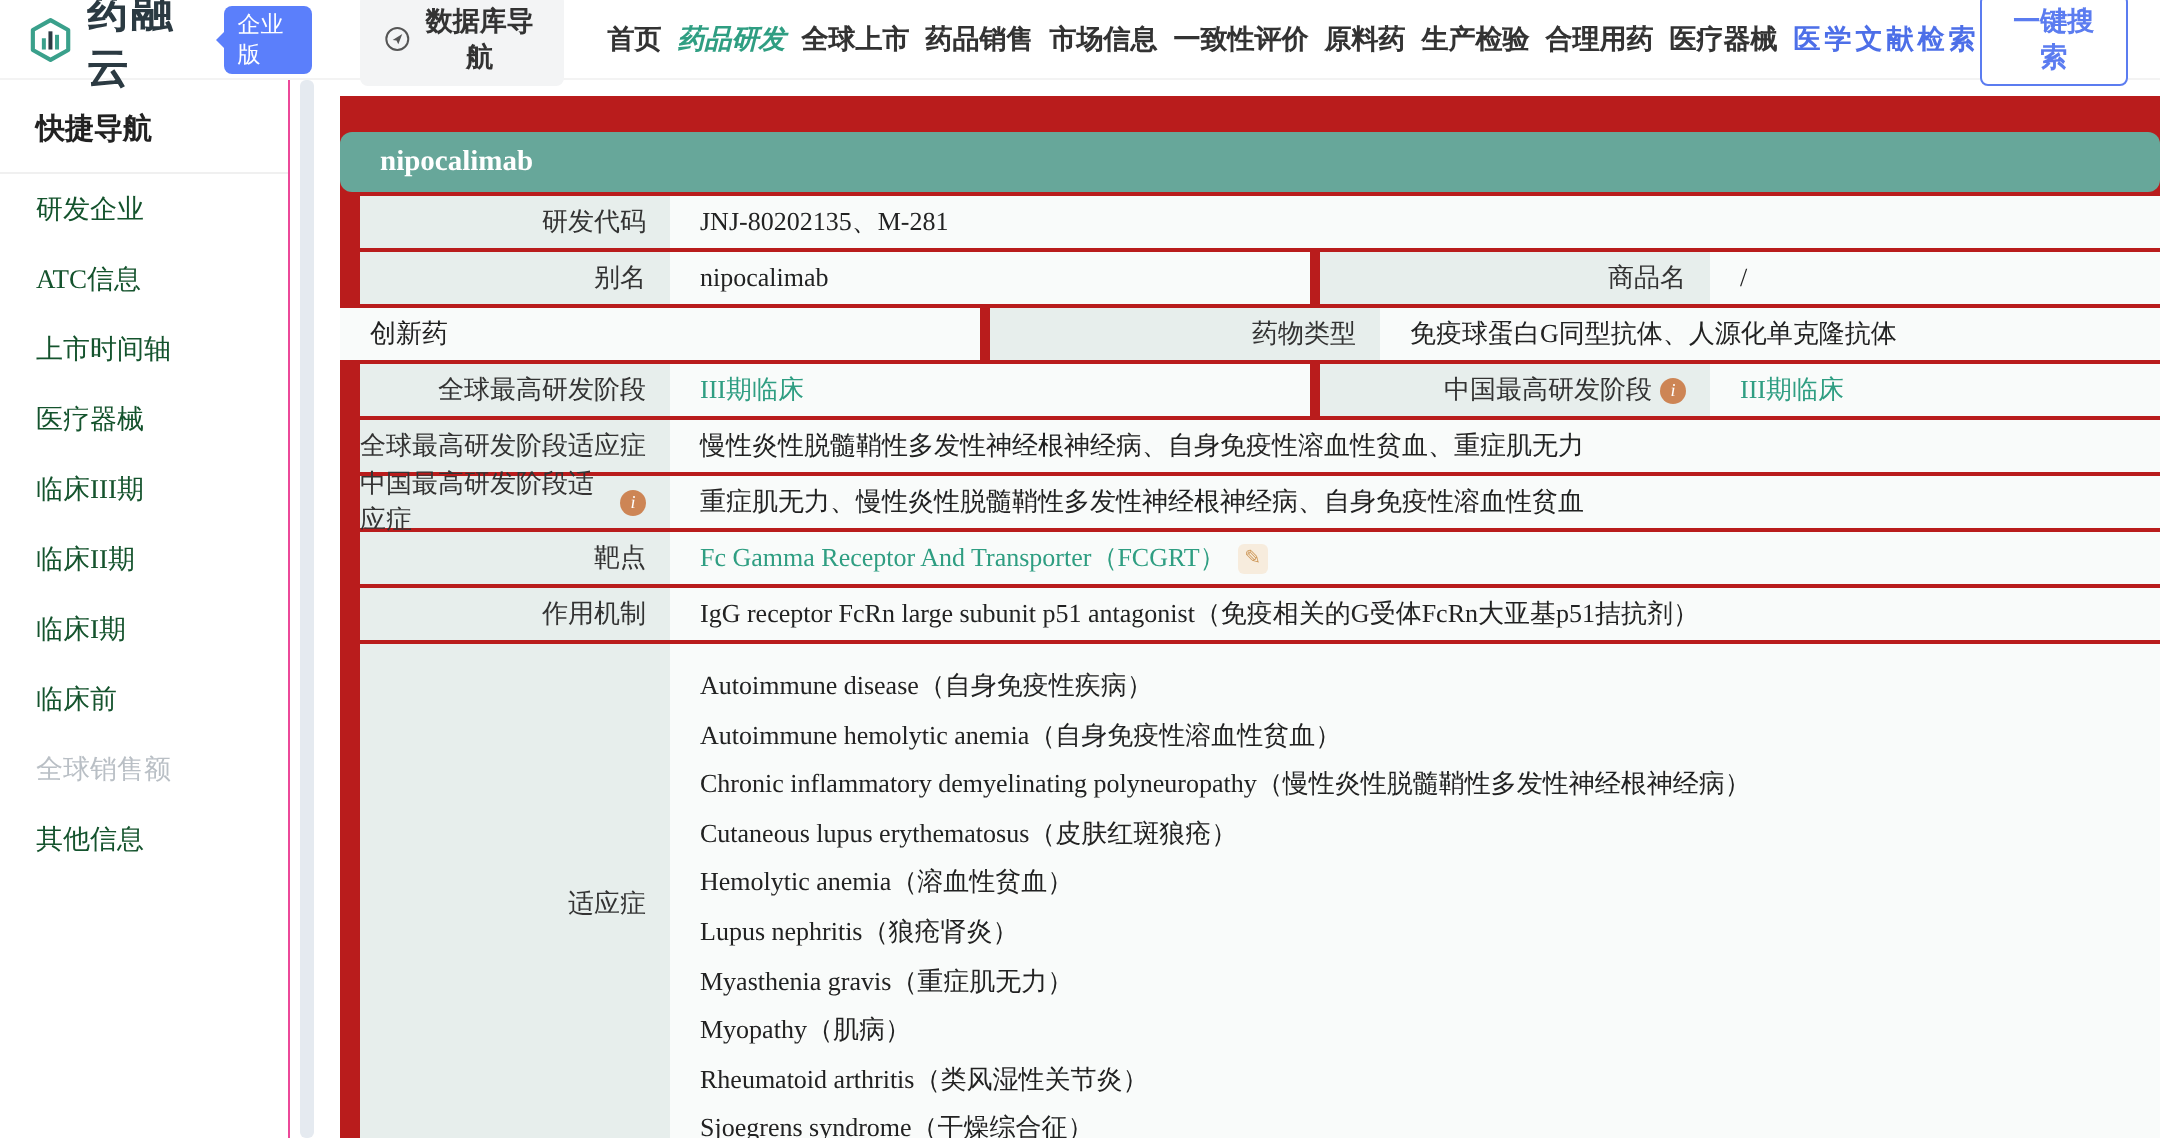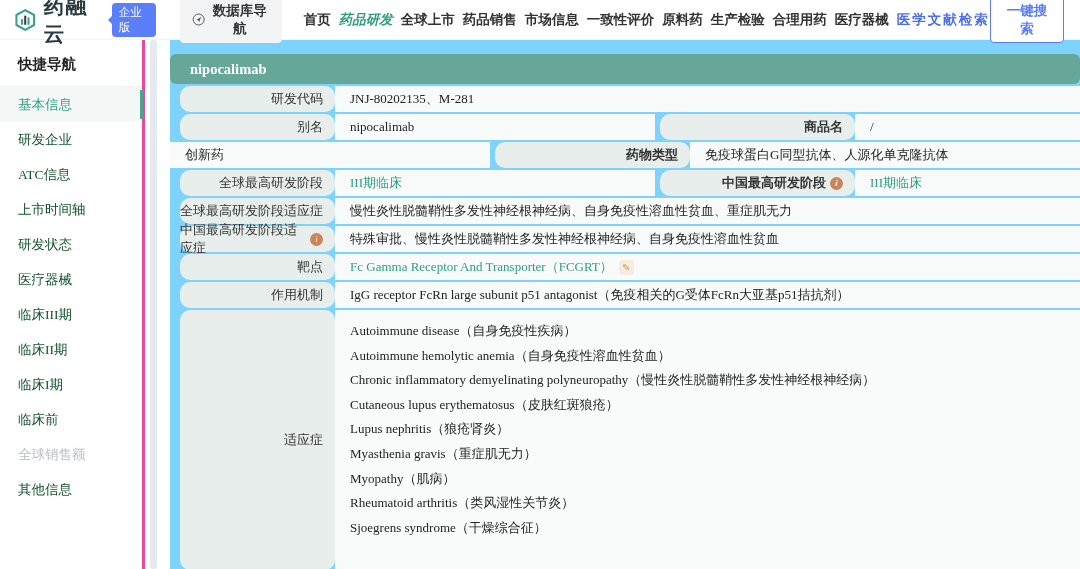--- a/index.html
+++ b/index.html
@@ -25,43 +25,43 @@
     font-size:13.5px; font-weight:bold; white-space:nowrap; }
   .main-nav .nav-item { color:#333; cursor:pointer; }
   .main-nav .nav-item.active { color:#2f9e82; font-style:italic; }
   .main-nav .nav-item.blue { color:#4d6fe8; letter-spacing:2px; }
   .search-btn { margin-left:auto; background:#fff; border:1px solid #5b7cf0;
     color:#5b7cf0; border-radius:4px; padding:4px 12px; font-size:13.5px;
     font-weight:bold; cursor:pointer; font-family:"Liberation Serif",serif; }
 
   
   .sidebar { position:absolute; top:40px; left:0; width:145px; bottom:0;
-    background:#fff; border-right:3px solid #ec4899; }
+    background:#fff; border-right:1px solid #ec4899; }
   .sidebar-title { padding:15px 0 12px 18px; font-size:14.5px; font-weight:bold;
     color:#222; border-bottom:1px solid #f0f0f0; }
   .side-item { height:35px; line-height:35px; padding-left:18px; font-size:13.5px;
     color:#14532d; cursor:pointer; position:relative; }
   .side-item.active { color:#2f9e82; background:#f4f9f7; }
   .side-item.active::after { content:""; position:absolute; right:-1px; top:3px;
     bottom:3px; width:3px; background:#4ca58f; }
   .side-item.disabled { color:#b9bfc5; }
   .scroll-strip { position:absolute; top:40px; left:150px; width:7px; bottom:0;
     background:#e5eaf0; border-radius:3px; }
 
   
-  .main { position:absolute; top:36px; left:170px; width:910px; bottom:0; background:#7dd3fc; }
+  .main { position:absolute; top:48px; left:170px; width:910px; bottom:0; background:#b91c1c; }
   .section-header { margin-top:18px; height:30px; background:#67a79a;
     border-radius:6px; color:#fff; font-weight:bold; font-size:14.5px;
     line-height:30px; padding-left:20px; }
   .row { display:flex; margin-top:2px; height:26px; }
   .row.tall { height:260px; }
-  .cell-label { width:155px; margin-left:10px; background:#e7eeec; border-radius:10px;
+  .cell-label { width:155px; margin-left:10px; background:#e7eeec; border-radius:0;
     font-size:13px; color:#333; display:flex; align-items:center;
     justify-content:flex-end; gap:4px; padding-right:12px; flex:none; }
-  .cell-label.w2 { width:195px; margin-left:5px;font-weight:bold; }
+  .cell-label.w2 { width:195px; margin-left:5px; }
   .cell-value { flex:1; background:#f9fbfa; padding-left:15px; font-size:13px;
     color:#222; display:flex; align-items:center; }
   .cell-value.fixed { flex:none; width:320px; }
   .cell-value.green, .green { color:#2f9e82; }
   .row.tall .cell-value { display:block; padding-top:9px; }
   .indication { line-height:24.6px; font-size:13px; color:#222; }
 
   .info-icon { width:13px; height:13px; border-radius:50%; background:#cd8555;
     color:#fff; font-size:9px; line-height:13px; text-align:center;
     font-style:italic; flex:none; cursor:pointer; }
@@ -104,25 +104,23 @@
     <span class="nav-item">合理用药</span>
     <span class="nav-item">医疗器械</span>
     <span class="nav-item blue">医学文献检索</span>
   </div>
 
   <button class="search-btn">一键搜索</button>
 </div>
 
 <div class="sidebar">
   <div class="sidebar-title">快捷导航</div>
-  <div class="side-item active">基本信息</div>
   <div class="side-item">研发企业</div>
   <div class="side-item">ATC信息</div>
   <div class="side-item">上市时间轴</div>
-  <div class="side-item">研发状态</div>
   <div class="side-item">医疗器械</div>
   <div class="side-item">临床III期</div>
   <div class="side-item">临床II期</div>
   <div class="side-item">临床I期</div>
   <div class="side-item">临床前</div>
   <div class="side-item disabled">全球销售额</div>
   <div class="side-item">其他信息</div>
 </div>
 <div class="scroll-strip"></div>
 
@@ -192,21 +190,21 @@
       <span>慢性炎性脱髓鞘性多发性神经根神经病、自身免疫性溶血性贫血、重症肌无力</span>
     </div>
   </div>
 
   <div class="row">
     <div class="cell-label">
       <span>中国最高研发阶段适应症</span>
       <span class="info-icon">i</span>
     </div>
     <div class="cell-value">
-      <span>特殊审批、慢性炎性脱髓鞘性多发性神经根神经病、自身免疫性溶血性贫血</span>
+      <span>重症肌无力、慢性炎性脱髓鞘性多发性神经根神经病、自身免疫性溶血性贫血</span>
     </div>
   </div>
 
   <div class="row">
     <div class="cell-label">
       <span>靶点</span>
     </div>
     <div class="cell-value">
       <span class="green">Fc Gamma Receptor And Transporter（FCGRT）</span>
       <span class="link-icon">✎</span>
@@ -224,20 +222,21 @@
 
   <div class="row tall">
     <div class="cell-label">
       <span>适应症</span>
     </div>
     <div class="cell-value">
       <div class="indication">Autoimmune disease（自身免疫性疾病）</div>
       <div class="indication">Autoimmune hemolytic anemia（自身免疫性溶血性贫血）</div>
       <div class="indication">Chronic inflammatory demyelinating polyneuropathy（慢性炎性脱髓鞘性多发性神经根神经病）</div>
       <div class="indication">Cutaneous lupus erythematosus（皮肤红斑狼疮）</div>
+      <div class="indication">Hemolytic anemia（溶血性贫血）</div>
       <div class="indication">Lupus nephritis（狼疮肾炎）</div>
       <div class="indication">Myasthenia gravis（重症肌无力）</div>
       <div class="indication">Myopathy（肌病）</div>
       <div class="indication">Rheumatoid arthritis（类风湿性关节炎）</div>
       <div class="indication">Sjoegrens syndrome（干燥综合征）</div>
     </div>
   </div>
 
 </div>
 

